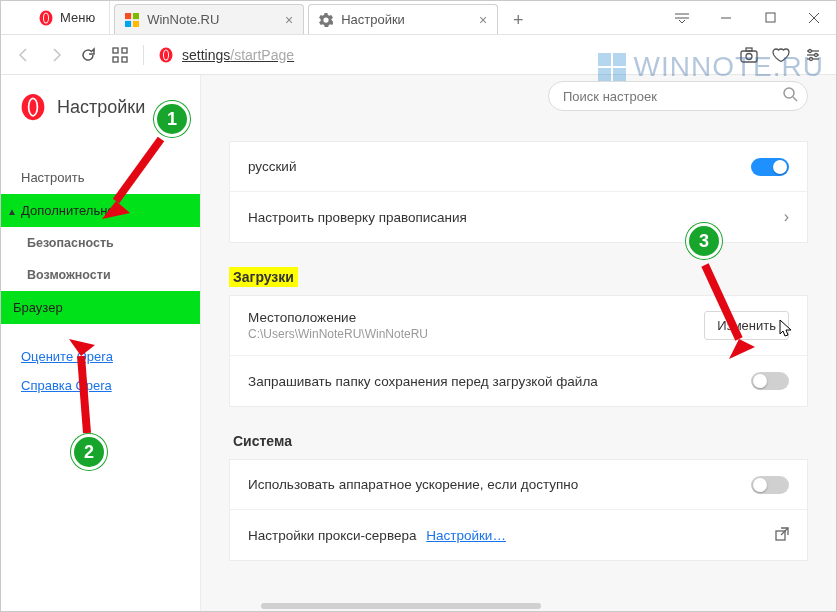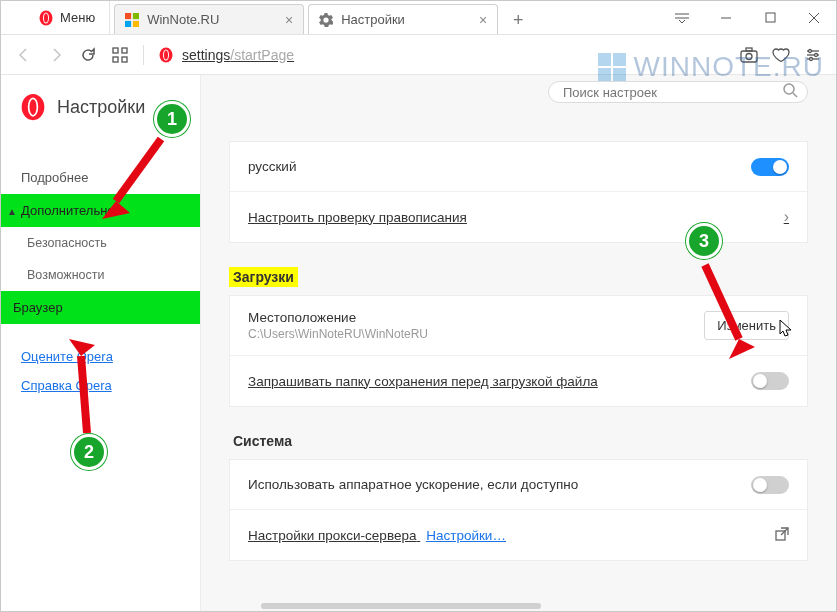--- a/index.html
+++ b/index.html
@@ -135,21 +135,21 @@
     cursor:pointer;
     position:relative;
   }
   .nav-item.hl { background:#00e11a; color:#222; font-weight:500; }
   .nav-item .chev {
     position:absolute; left:6px; top:50%; transform:translateY(-50%);
     font-size:10px; color:#333;
   }
   .nav-sub {
     padding-left: 26px;
-    font-size:12.5px; color:#666;
+    font-size:12.5px; color:#666;font-weight:bold;
   }
   .nav-link {
     display:block;
     padding:7px 20px;
     color:#1a73e8;
     text-decoration:underline;
     font-size:13px;
     cursor:pointer;
   }
 
@@ -157,21 +157,21 @@
     flex:1;
     overflow:auto;
     padding: 10px 28px 20px 28px;
     position:relative;
   }
   .search-wrap {
     position:absolute;
     right:28px; top:6px;
   }
   .search-input {
-    width:260px; height:22px;
+    width:260px; height:30px;
     border:1px solid #dcdcdc;
     border-radius:15px;
     padding:0 34px 0 14px;
     font-size:13px;
     outline:none;
     color:#333;
   }
   .search-wrap .mag {
     position:absolute; right:10px; top:50%; transform:translateY(-50%);
     color:#999;
@@ -192,21 +192,21 @@
     margin-top:8px;
   }
   .row {
     display:flex;
     align-items:center;
     padding:14px 18px;
     border-bottom:1px solid #f0f0f0;
     min-height:50px;
     position:relative;
   }
-  .row:last-child { border-bottom:none;text-decoration:underline; }
+  .row:last-child { border-bottom:none; }
   .row .label { flex:1; font-size:13.5px; color:#333; }
   .row .sub { display:block; font-size:12px; color:#9a9a9a; margin-top:2px; }
 
   
   .toggle {
     width:38px; height:18px; border-radius:9px;
     background:#d0d0d0; position:relative; cursor:pointer; flex-shrink:0;
   }
   .toggle::after {
     content:""; position:absolute; width:14px; height:14px; border-radius:50%;
@@ -434,21 +434,21 @@
         <ellipse cx="16" cy="16" rx="13" ry="15" fill="#ff1b2d"></ellipse>
         <ellipse cx="16" cy="16" rx="6" ry="11" fill="#fff"></ellipse>
         <ellipse cx="16" cy="16" rx="4" ry="9" fill="#ff1b2d"></ellipse>
       </svg>
       <h1>Настройки</h1>
     </div>
 
     <div style="height:22px"></div>
 
     <div class="nav-item">
-      <span>Подробнее</span>
+      <span>Настроить</span>
     </div>
     <div class="nav-item hl">
       <span class="chev">▲</span>
       <span>Дополнительно</span>
     </div>
     <div class="nav-item nav-sub">
       <span>Безопасность</span>
     </div>
     <div class="nav-item nav-sub">
       <span>Возможности</span>

